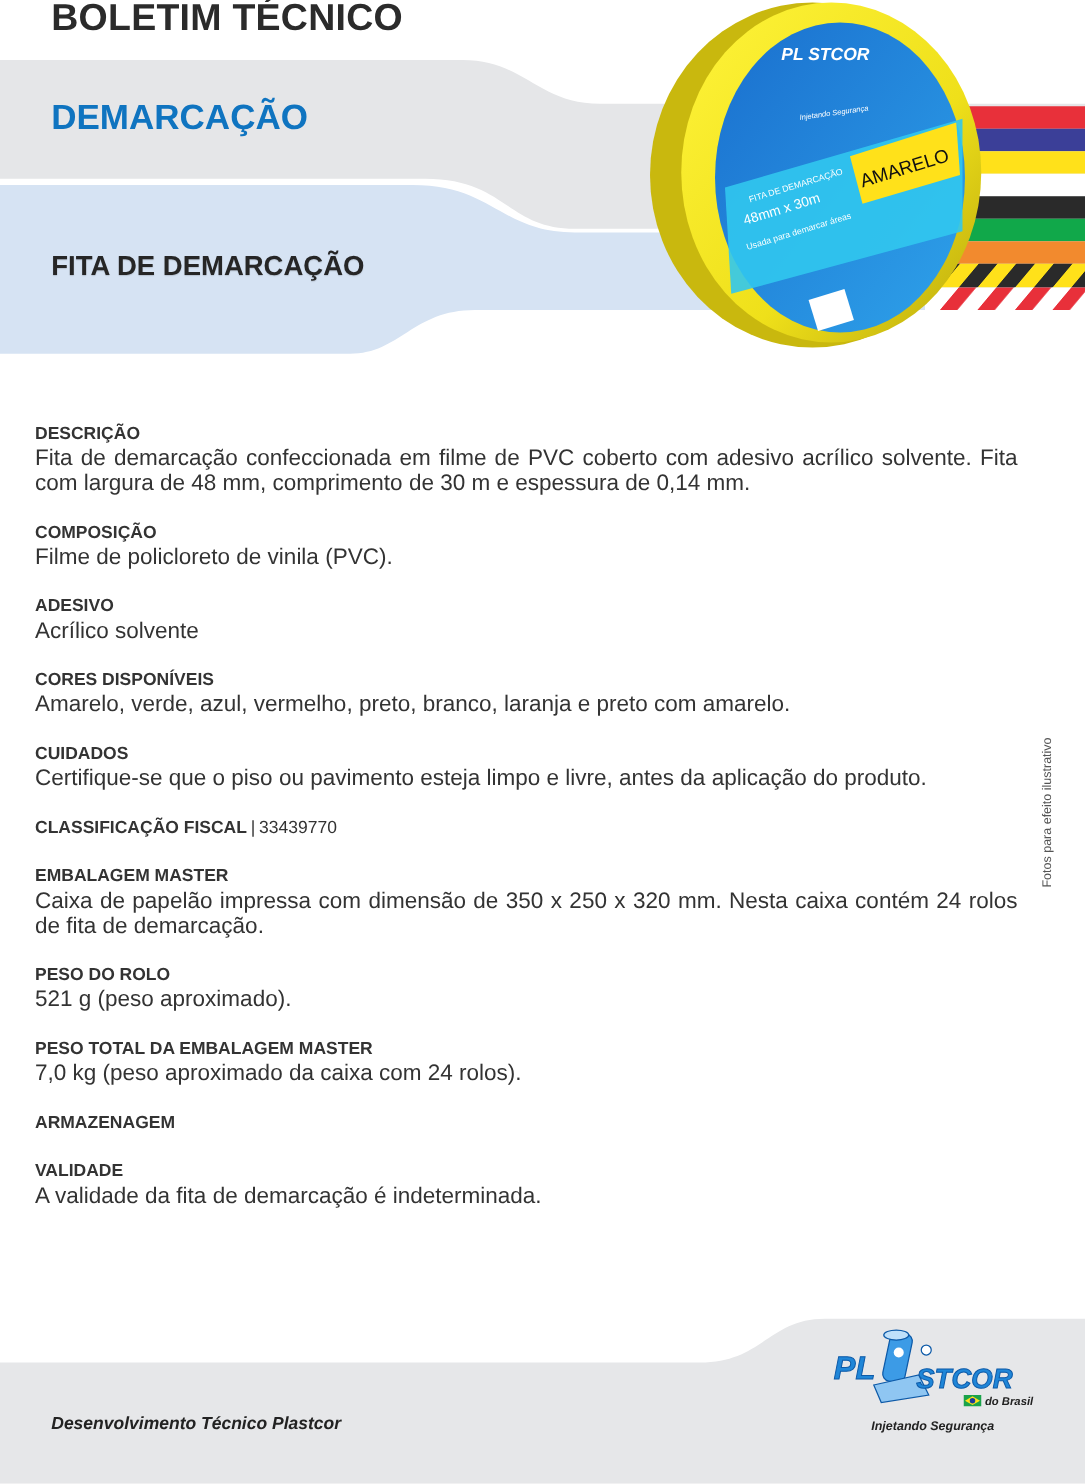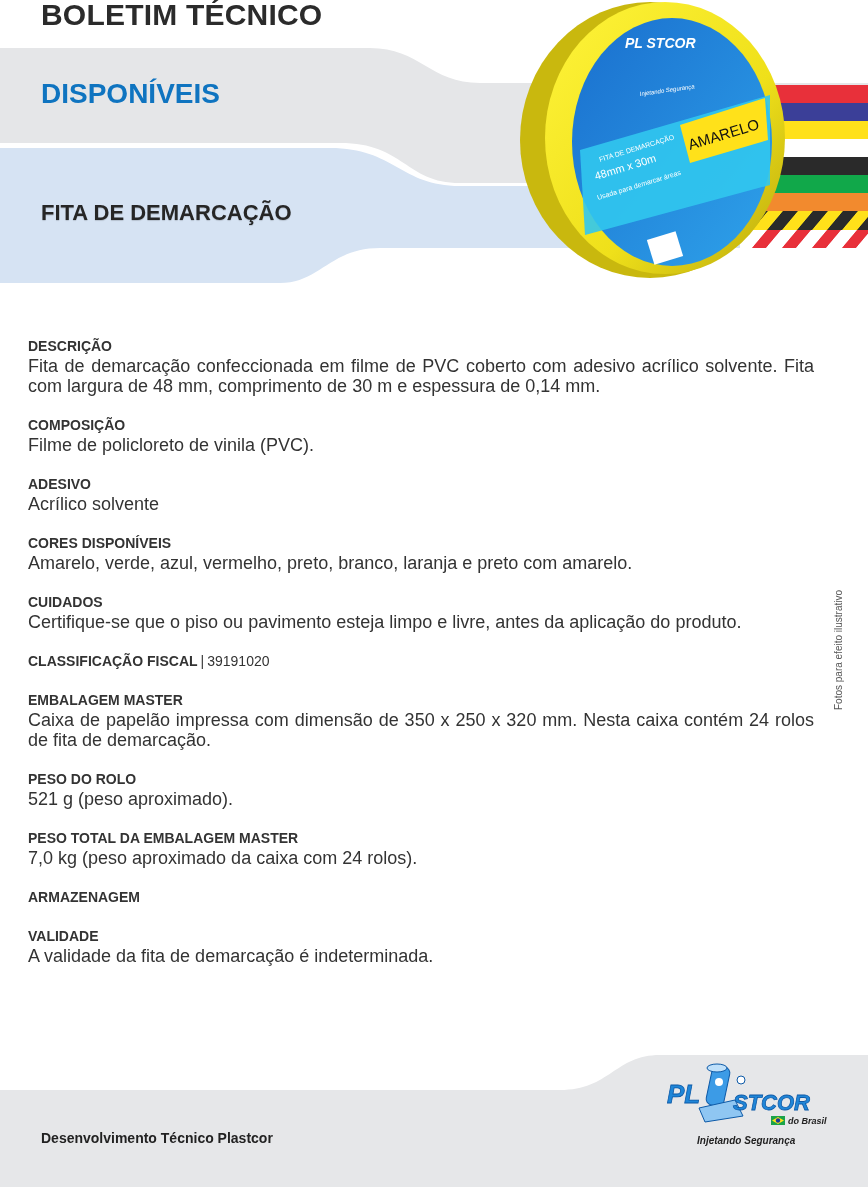--- a/index.html
+++ b/index.html
@@ -38,38 +38,38 @@
   .section-body {
     font-size: 18px; line-height: 20px; color: #333; margin: 0; text-align: justify;
   }
   .side-note {
     position: absolute; left: 838px; top: 650px;
     transform: translate(-50%, -50%) rotate(-90deg);
     font-size: 10px; color: #555; white-space: nowrap;
   }
   .footer-text {
     position: absolute; left: 41px; top: 1130px;
-    font-size: 14px; font-weight: bold; color: #222;
+    font-size: 14px; font-weight: bold; color: #222; font-style: italic;
   }
   .footer-logo { position: absolute; left: 665px; top: 1058px; width: 170px; height: 95px; }
 </style>
 </head>
 <body>
 
 <svg class="bg-svg" viewBox="0 0 868 1187">
 
   <path d="M0,48 L370,48 C420,48 430,83 480,83 L868,83 L868,183 L460,183 C405,183 405,143 340,143 L0,143 Z" fill="#e5e6e8"></path>
 
   <path d="M0,148 L330,148 C395,148 400,186 460,186 L868,186 L868,248 L380,248 C330,248 320,283 280,283 L0,283 Z" fill="#d6e3f3"></path>
 
   <path d="M0,1090 L560,1090 C610,1090 615,1055 660,1055 L868,1055 L868,1187 L0,1187 Z" fill="#e6e7e9"></path>
 </svg>
 
 <h1 class="doc-title">BOLETIM TÉCNICO</h1>
-<h2 class="category">DISPONÍVEIS</h2>
+<h2 class="category">DEMARCAÇÃO</h2>
 <h3 class="product-title">FITA DE DEMARCAÇÃO</h3>
 
 <svg class="hero" viewBox="495 0 373 285">
   <defs>
     <linearGradient id="yel" x1="0" y1="0" x2="1" y2="1">
       <stop offset="0" stop-color="#fff43a"></stop>
       <stop offset="0.6" stop-color="#efe01a"></stop>
       <stop offset="1" stop-color="#b9a80c"></stop>
     </linearGradient>
     <linearGradient id="lab" x1="0" y1="0" x2="1" y2="1">
@@ -128,21 +128,21 @@
   </div>
   <div class="section">
     <p class="section-heading">CORES DISPONÍVEIS</p>
     <p class="section-body">Amarelo, verde, azul, vermelho, preto, branco, laranja e preto com amarelo.</p>
   </div>
   <div class="section">
     <p class="section-heading">CUIDADOS</p>
     <p class="section-body">Certifique-se que o piso ou pavimento esteja limpo e livre, antes da aplicação do produto.</p>
   </div>
   <div class="section">
-    <p class="section-heading"><span>CLASSIFICAÇÃO FISCAL</span><span class="fiscal-sep">|</span><span class="fiscal-val">39191020</span></p>
+    <p class="section-heading"><span>CLASSIFICAÇÃO FISCAL</span><span class="fiscal-sep">|</span><span class="fiscal-val">33439770</span></p>
   </div>
   <div class="section">
   </div>
   <div class="section">
     <p class="section-heading">EMBALAGEM MASTER</p>
     <p class="section-body">Caixa de papelão impressa com dimensão de 350 x 250 x 320 mm. Nesta caixa contém 24 rolos de fita de demarcação.</p>
   </div>
   <div class="section">
     <p class="section-heading">PESO DO ROLO</p>
     <p class="section-body">521 g (peso aproximado).</p>

